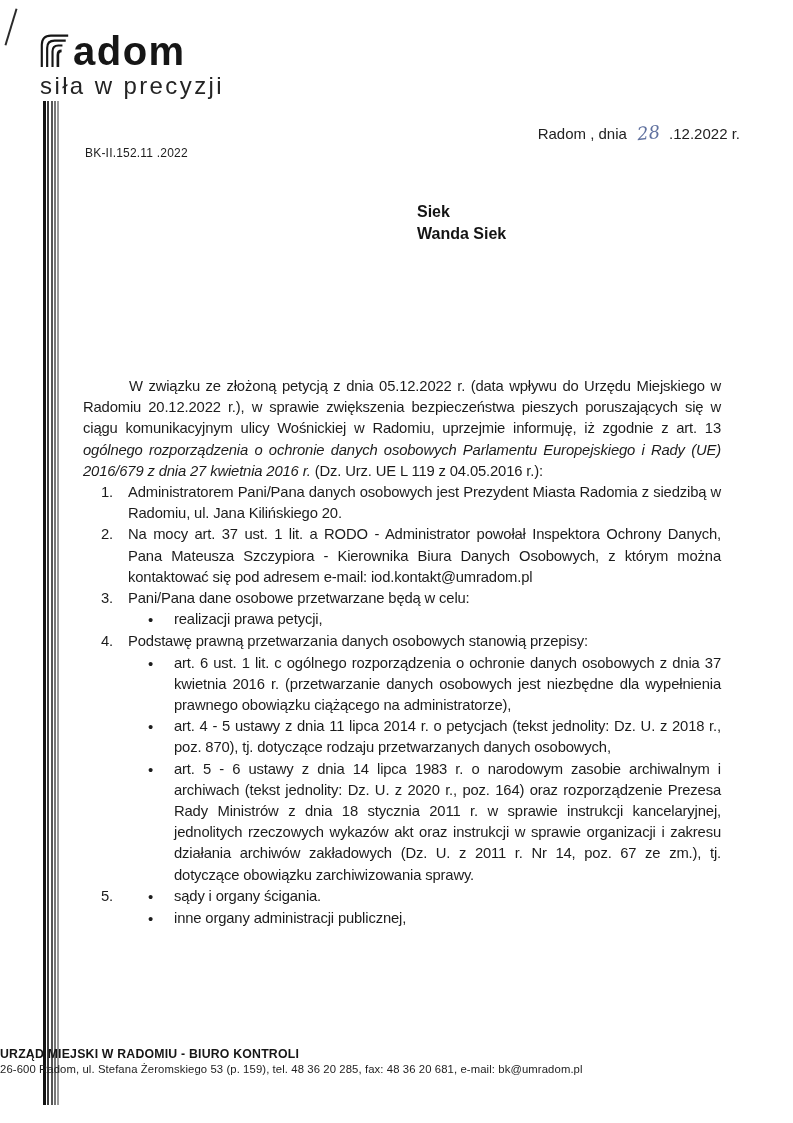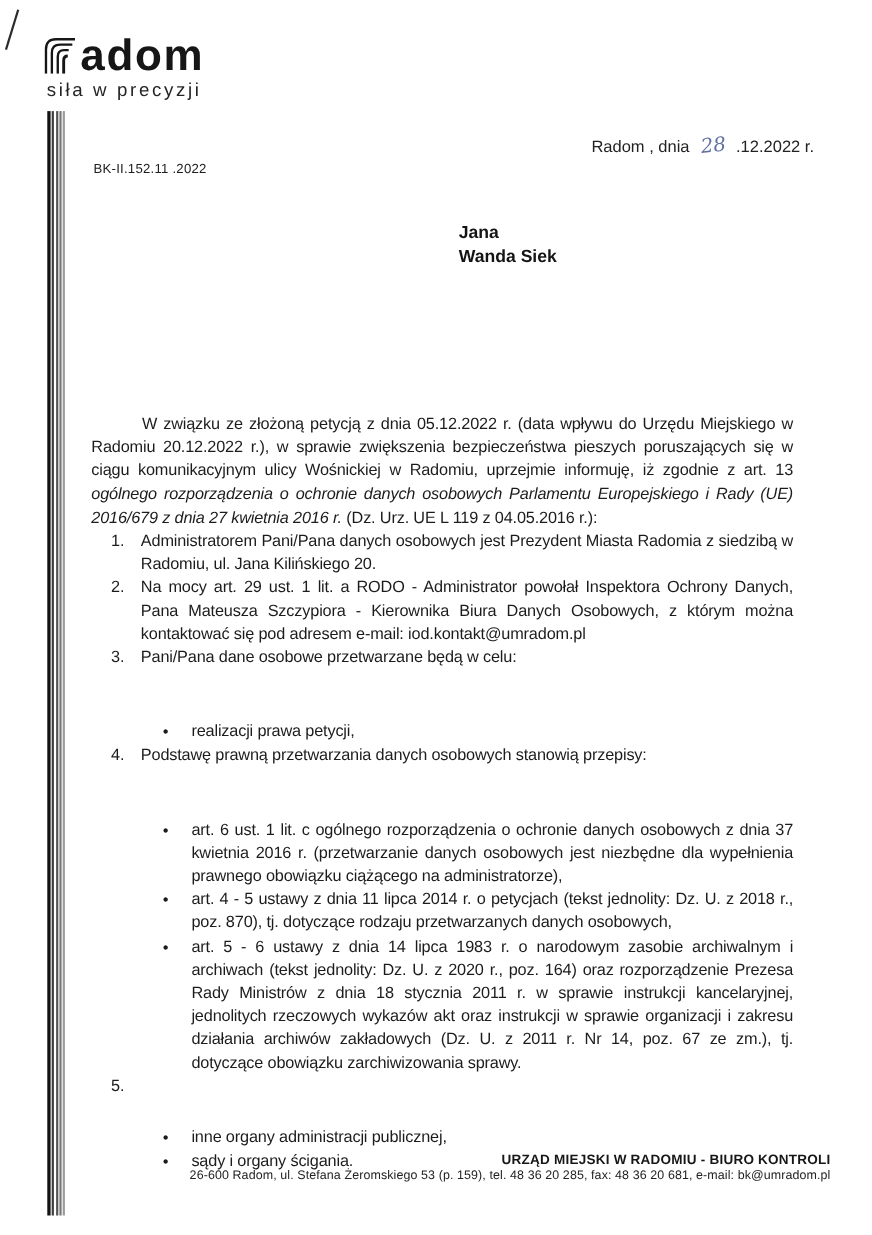--- a/index.html
+++ b/index.html
@@ -31,21 +31,21 @@
 
   
   .logo{position:absolute;left:40px;top:34px;text-align:center;}
   .brand-row{display:flex;align-items:flex-end;}
   .brand-row svg{display:block;margin-right:3px;}
   .brand-text{
     font-size:40px;font-weight:700;line-height:0.78;
     letter-spacing:1.5px;color:#161616;
   }
   .tagline{
-    margin-top:5px;font-size:17px;letter-spacing:2.4px;
+    margin-top:5px;font-size:24px;letter-spacing:2.4px;
     color:#242424;font-weight:400;
   }
 
   
   .date-line{
     position:absolute;left:400px;top:122px;width:340px;
     text-align:right;font-size:15px;color:#222;white-space:nowrap;
   }
   .hand-day{
     display:inline-block;color:#60719f;
@@ -69,35 +69,35 @@
     color:#1c1c1c;
   }
   .intro{
     margin:0;text-align:justify;text-indent:46px;
   }
   .intro .it{font-style:italic;}
   .list{margin:0;padding:0;list-style:none;}
   .item{display:flex;margin:0;padding-left:18px;}
   .item .num{flex:none;width:27px;}
   .item .content{flex:1;text-align:justify;}
-  .bullets{margin-left:13px;margin-top:46px;}
+  .bullets{margin-left:13px;}
   .bullet-row{display:flex;}
   .bullet-row .dot{flex:none;width:26px;text-align:left;padding-left:7px;}
   .bullet-row .dot::before{content:"\2022";font-size:15px;}
   .bullet-row .btext{flex:1;text-align:justify;}
 
   
   .footer{
-    position:absolute;left:0;top:1047px;width:755px;text-align:right;
+    position:absolute;left:0;top:1047px;width:755px;text-align:left;
   }
   .footer-title{
     font-size:12.3px;font-weight:700;color:#161616;letter-spacing:0.2px;
   }
   .footer-address{
-    margin-top:2px;font-size:11.3px;color:#222;letter-spacing:0.1px;padding-left:20px;
+    margin-top:2px;font-size:11.3px;color:#222;letter-spacing:0.1px;
   }
 </style>
 </head>
 <body>
 
 <div class="page">
 
   <div class="scratch"></div>
   <div class="binding">
     <span class="l1"></span>
@@ -122,39 +122,39 @@
 
   <div class="date-line">
     <span>Radom , dnia</span>
     <span class="hand-day">28</span>
     <span>.12.2022 r.</span>
   </div>
 
   <div class="reference">BK-II.152.11 .2022</div>
 
   <div class="addressee">
-    <div>Jana</div>
+    <div>Siek</div>
     <div>Wanda Siek</div>
   </div>
 
   <div class="letter-body">
     <p class="intro">
       <span>W związku ze złożoną petycją z dnia 05.12.2022 r. (data wpływu do Urzędu Miejskiego w Radomiu 20.12.2022 r.), w sprawie zwiększenia bezpieczeństwa pieszych poruszających się w ciągu komunikacyjnym ulicy Wośnickiej w Radomiu, uprzejmie informuję, iż zgodnie z art. 13 </span><span class="it">ogólnego rozporządzenia o ochronie danych osobowych Parlamentu Europejskiego i Rady (UE) 2016/679 z dnia 27 kwietnia 2016 r.</span><span> (Dz. Urz. UE L 119 z 04.05.2016 r.):</span>
     </p>
 
     <div class="list">
 
       <div class="item">
         <span class="num">1.</span>
         <div class="content">Administratorem Pani/Pana danych osobowych jest Prezydent Miasta Radomia z siedzibą w Radomiu, ul. Jana Kilińskiego 20.</div>
       </div>
 
       <div class="item">
         <span class="num">2.</span>
-        <div class="content">Na mocy art. 29 ust. 1 lit. a RODO - Administrator powołał Inspektora Ochrony Danych, Pana Mateusza Szczypiora - Kierownika Biura Danych Osobowych, z którym można kontaktować się pod adresem  e-mail: iod.kontakt@umradom.pl</div>
+        <div class="content">Na mocy art. 37 ust. 1 lit. a RODO - Administrator powołał Inspektora Ochrony Danych, Pana Mateusza Szczypiora - Kierownika Biura Danych Osobowych, z którym można kontaktować się pod adresem  e-mail: iod.kontakt@umradom.pl</div>
       </div>
 
       <div class="item">
         <span class="num">3.</span>
         <div class="content">
           <div>Pani/Pana dane osobowe przetwarzane będą w celu:</div>
           <div class="bullets">
             <div class="bullet-row">
               <span class="dot"></span>
               <div class="btext">realizacji prawa petycji,</div>
@@ -183,25 +183,25 @@
           </div>
         </div>
       </div>
 
       <div class="item">
         <span class="num">5.</span>
         <div class="content">
           <div class="bullets">
             <div class="bullet-row">
               <span class="dot"></span>
+              <div class="btext">sądy i organy ścigania.</div>
+            </div>
+            <div class="bullet-row">
+              <span class="dot"></span>
               <div class="btext">inne organy administracji publicznej,</div>
-            </div>
-            <div class="bullet-row">
-              <span class="dot"></span>
-              <div class="btext">sądy i organy ścigania.</div>
             </div>
           </div>
         </div>
       </div>
 
     </div>
   </div>
 
   <div class="footer">
     <div class="footer-title">URZĄD MIEJSKI W RADOMIU - BIURO KONTROLI</div>

